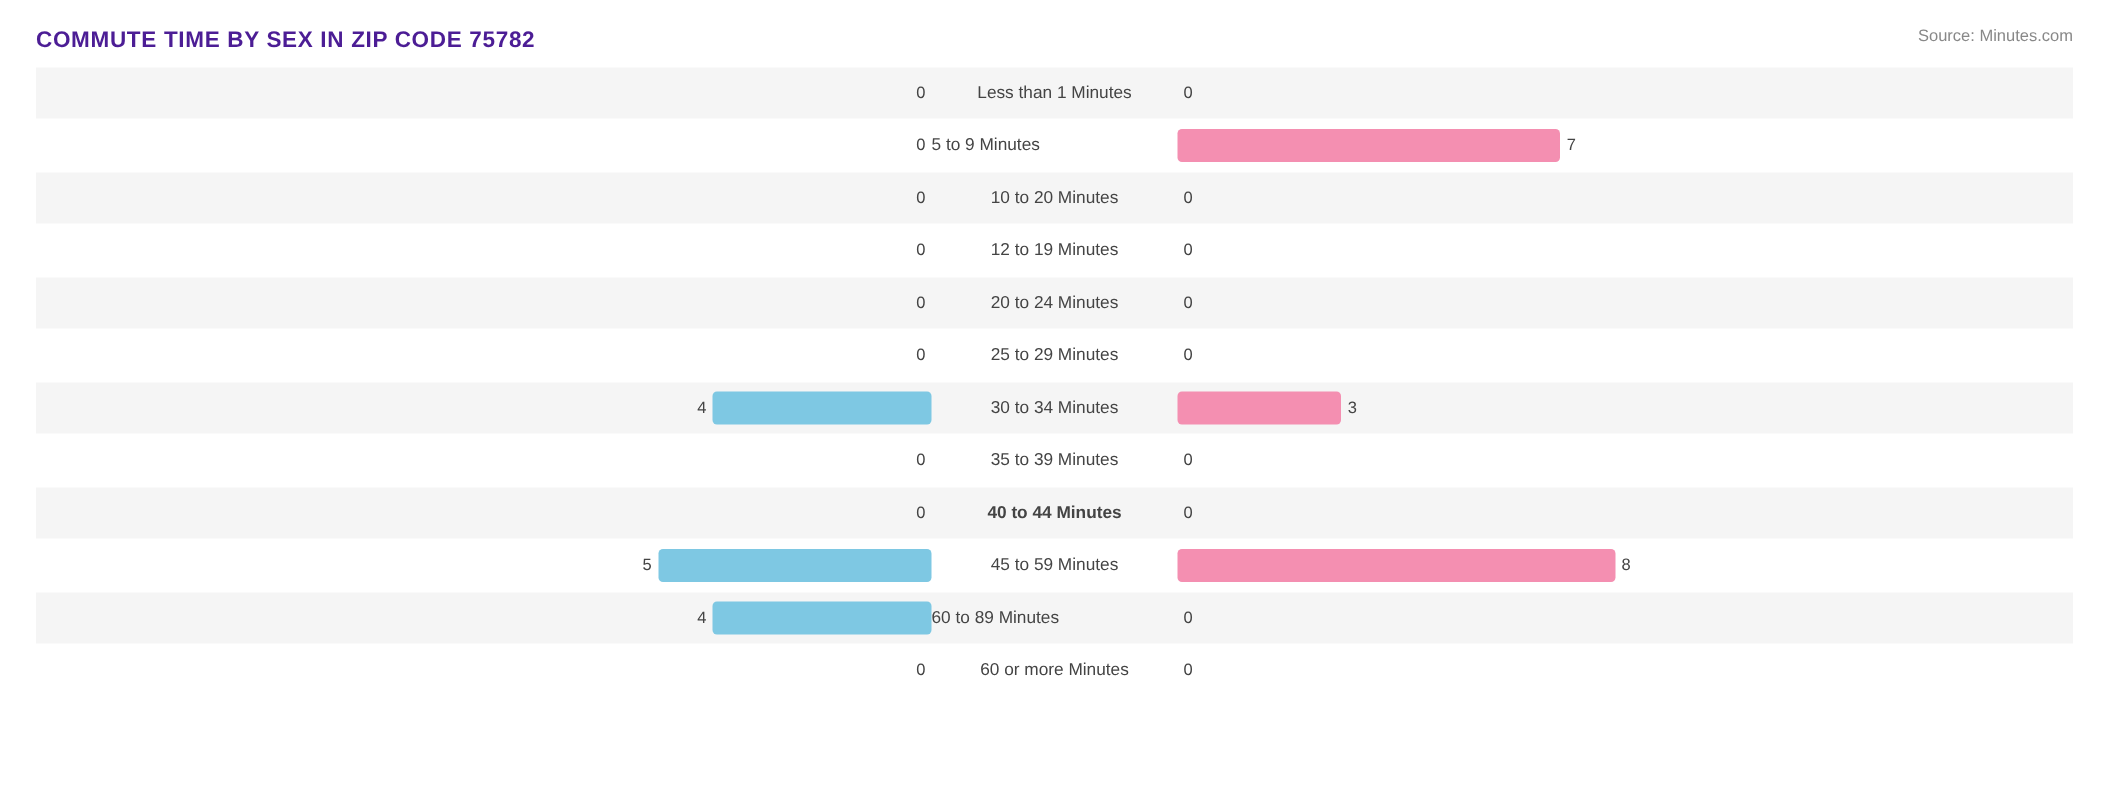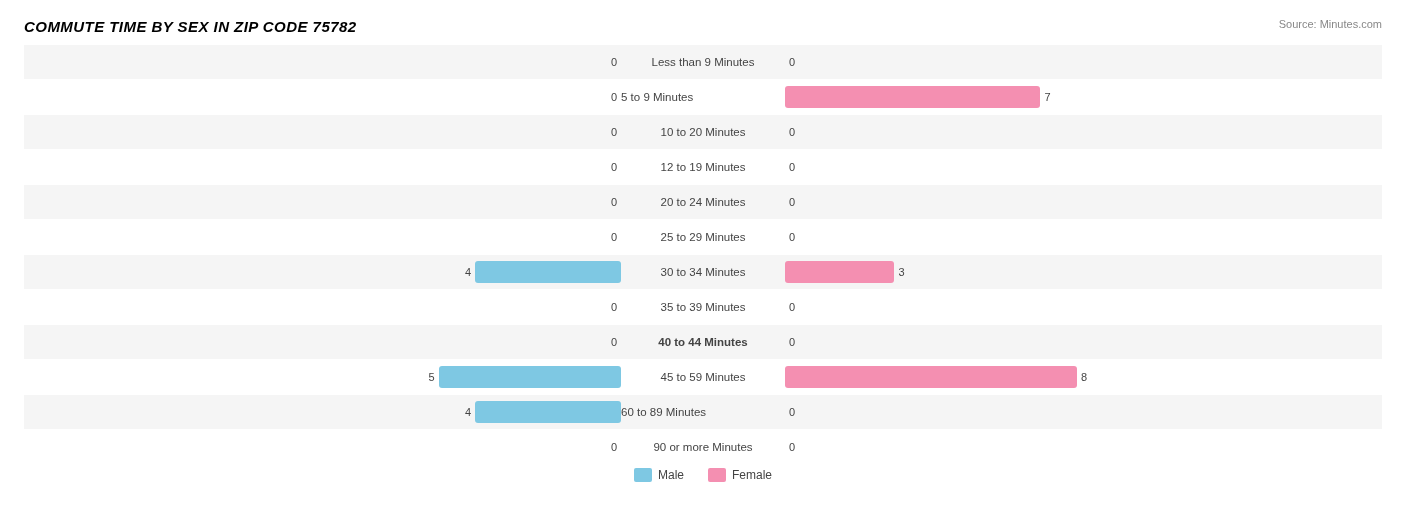--- a/index.html
+++ b/index.html
@@ -12,25 +12,24 @@
     }
     .chart-container {
       width: 1406px;
       height: 523px;
       padding: 18px 24px 40px 24px;
       position: relative;
     }
     .chart-title {
       font-size: 15px;
       font-weight: bold;
-      color: #000000;
+      color: #4c1d95;
       text-transform: uppercase;
       letter-spacing: 0.03em;
       margin-bottom: 10px;
-      font-style: italic;
     }
     .source-label {
       position: absolute;
       top: 18px;
       right: 24px;
       font-size: 11px;
       color: #888;
     }
     .legend-area {
       display: flex;
@@ -67,21 +66,21 @@
   <div class="source-label">Source: Minutes.com</div>
 
   <div id="chart-area" style="position:relative; width:100%; height: calc(100% - 62px);">
       <div style="display: flex; align-items: center; height: 34px; background: rgb(245, 245, 245); position: relative; margin-bottom: 1px;">
         <div style="width: 50%; display: flex; align-items: center; justify-content: flex-end; height: 100%; padding-right: 82px; position: relative;">
           <span style="position: absolute; right: 82px; font-size: 11px; color: rgb(68, 68, 68); padding-right: 4px;">0</span>
         </div>
         <div style="width: 50%; display: flex; align-items: center; justify-content: flex-start; height: 100%; padding-left: 82px; position: relative;">
           <span style="position: absolute; left: 82px; font-size: 11px; color: rgb(68, 68, 68); padding-left: 4px;">0</span>
         </div>
-        <div style="position: absolute; left: 50%; transform: translateX(-50%); font-size: 11.5px; color: rgb(68, 68, 68); white-space: nowrap; z-index: 10; text-align: center; width: 164px; background: transparent;">Less than 9 Minutes</div>
+        <div style="position: absolute; left: 50%; transform: translateX(-50%); font-size: 11.5px; color: rgb(68, 68, 68); white-space: nowrap; z-index: 10; text-align: center; width: 164px; background: transparent;">Less than 1 Minutes</div>
       </div>
       <div style="display: flex; align-items: center; height: 34px; background: rgb(255, 255, 255); position: relative; margin-bottom: 1px;">
         <div style="width: 50%; display: flex; align-items: center; justify-content: flex-end; height: 100%; padding-right: 82px; position: relative;">
           <span style="position: absolute; right: 82px; font-size: 11px; color: rgb(68, 68, 68); padding-right: 4px;">0</span>
         </div>
         <div style="width: 50%; display: flex; align-items: center; justify-content: flex-start; height: 100%; padding-left: 82px; position: relative;">
           <div style="height: 22px; background: rgb(244, 143, 177); border-radius: 3px; width: 37.625%; position: absolute; left: 82px;"></div>
           <span style="position: absolute; left: calc(37.625% + 86px); font-size: 11px; color: rgb(68, 68, 68);">7</span>
         </div>
         <div style="position: absolute; left: 50%; transform: translateX(-50%); font-size: 11.5px; color: rgb(68, 68, 68); white-space: nowrap; z-index: 10; text-align: left; width: 164px; background: transparent;">5 to 9 Minutes</div>
@@ -172,32 +171,22 @@
         </div>
         <div style="position: absolute; left: 50%; transform: translateX(-50%); font-size: 11.5px; color: rgb(68, 68, 68); white-space: nowrap; z-index: 10; text-align: left; width: 164px; background: transparent;">60 to 89 Minutes</div>
       </div>
       <div style="display: flex; align-items: center; height: 34px; background: rgb(255, 255, 255); position: relative; margin-bottom: 1px;">
         <div style="width: 50%; display: flex; align-items: center; justify-content: flex-end; height: 100%; padding-right: 82px; position: relative;">
           <span style="position: absolute; right: 82px; font-size: 11px; color: rgb(68, 68, 68); padding-right: 4px;">0</span>
         </div>
         <div style="width: 50%; display: flex; align-items: center; justify-content: flex-start; height: 100%; padding-left: 82px; position: relative;">
           <span style="position: absolute; left: 82px; font-size: 11px; color: rgb(68, 68, 68); padding-left: 4px;">0</span>
         </div>
-        <div style="position: absolute; left: 50%; transform: translateX(-50%); font-size: 11.5px; color: rgb(68, 68, 68); white-space: nowrap; z-index: 10; text-align: center; width: 164px; background: transparent;">90 or more Minutes</div>
+        <div style="position: absolute; left: 50%; transform: translateX(-50%); font-size: 11.5px; color: rgb(68, 68, 68); white-space: nowrap; z-index: 10; text-align: center; width: 164px; background: transparent;">60 or more Minutes</div>
       </div>
     </div>
 
   <div class="axis-labels">
     <span>8</span>
     <span>8</span>
   </div>
 
-  <div class="legend-area">
-    <div class="legend-item">
-      <div class="legend-swatch" style="background:#7ec8e3;"></div>
-      <span>Male</span>
-    </div>
-    <div class="legend-item">
-      <div class="legend-swatch" style="background:#f48fb1;"></div>
-      <span>Female</span>
-    </div>
-  </div>
 </div>
 
 </body></html>

